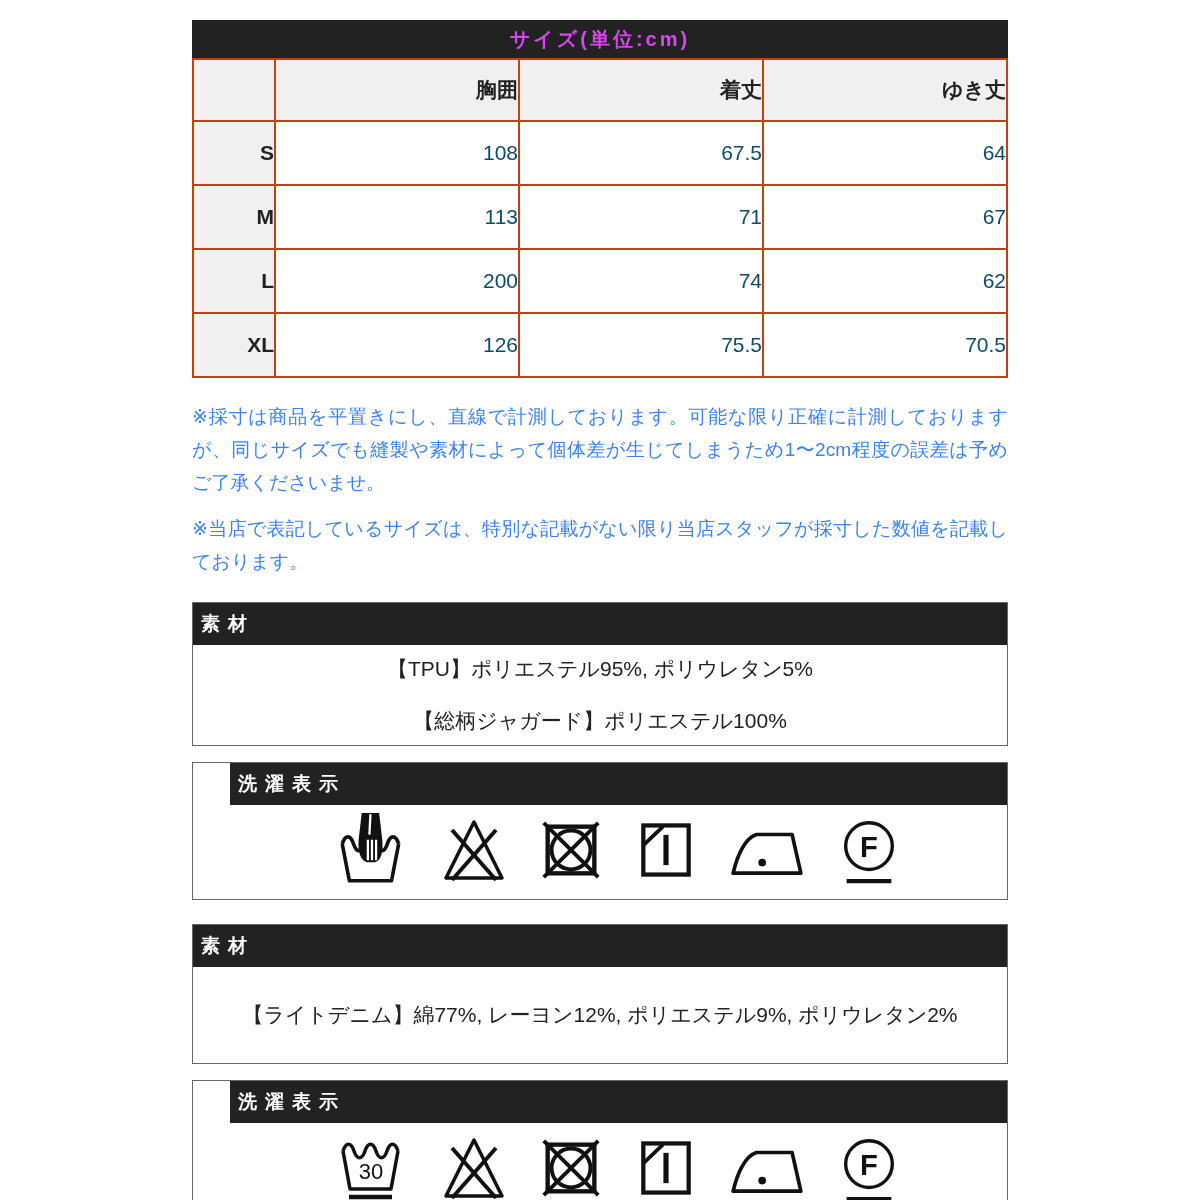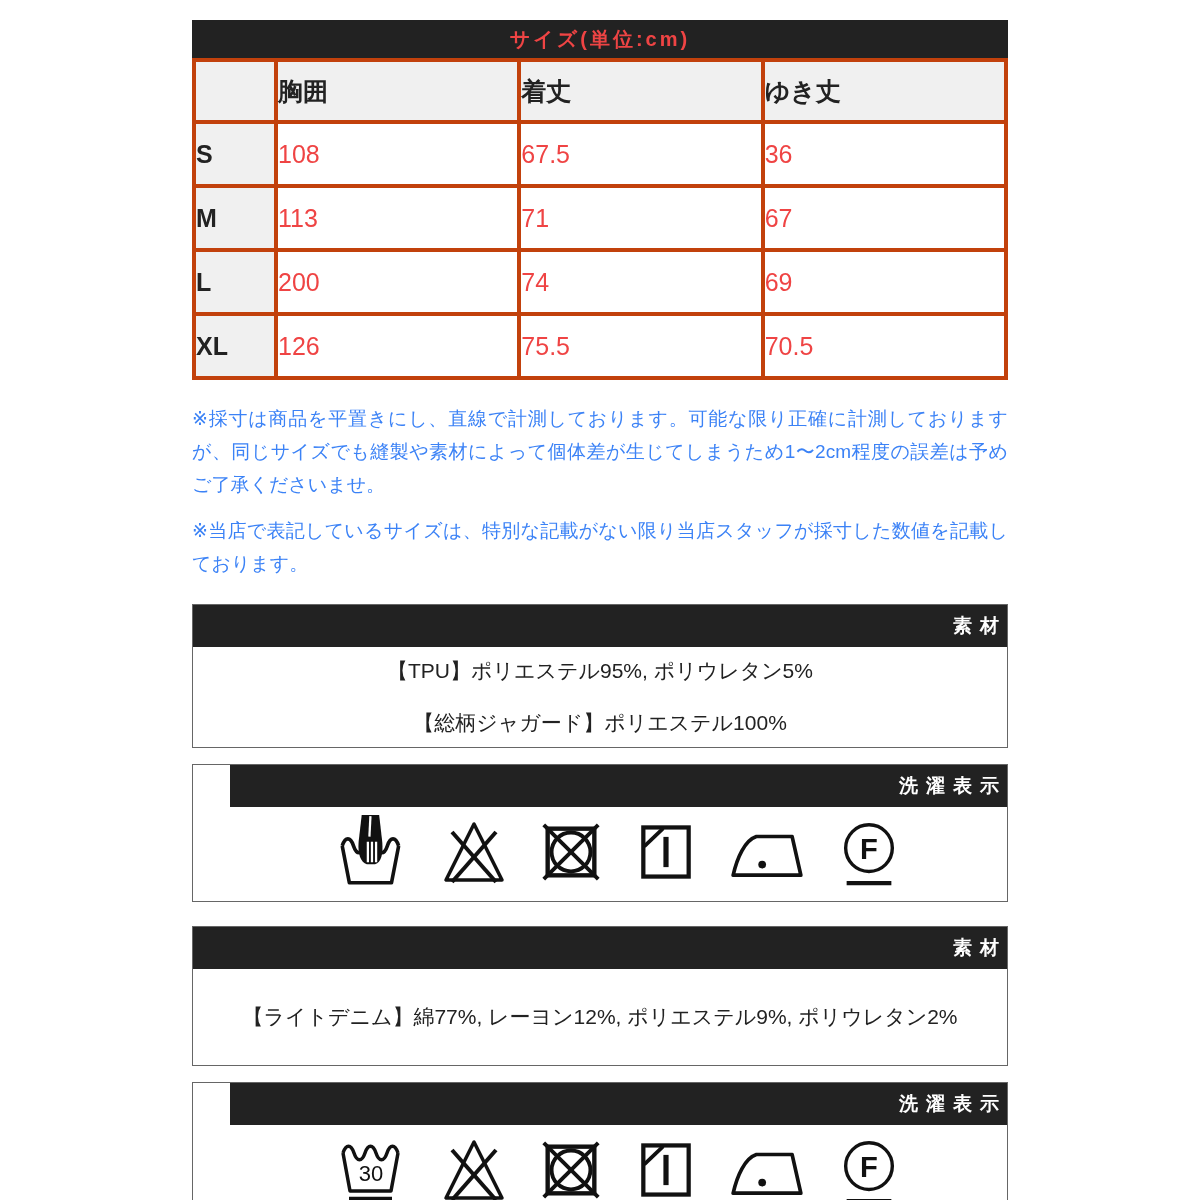--- a/index.html
+++ b/index.html
@@ -9,69 +9,69 @@
     font-family: "Liberation Sans", "DejaVu Sans", sans-serif;
     color: #333;
     overflow: hidden;
   }
   .page {
     width: 816px;
     margin: 20px 0 0 192px;
   }
   
   .title-bar {
-    background: #222222; color: #ef4444;
+    background: #222222; color: #d946ef;
     height: 38px; line-height: 38px;
     text-align: center;
     font-size: 20px; font-weight: bold;
     letter-spacing: 3px;
   }
   table.size-table {
     width: 100%;
     border-collapse: collapse;
     border: 2px solid #8a8a8a;
     table-layout: fixed;
   }
   .size-table th, .size-table td {
-    border: 4px solid #c2410c;
-    text-align: left;
-    font-size: 25px;
+    border: 2px solid #c2410c;
+    text-align: right;
+    font-size: 21px;
   }
   .size-table col.label-col { width: 82px; }
   .size-table thead th {
     background: #f0f0f0;
     height: 62px;
     font-weight: bold; color: #222;
   }
   .size-table tbody tr { height: 64px; }
   .size-table tbody th {
     background: #f0f0f0;
     font-weight: bold; color: #222;
   }
-  .size-table tbody td { background: #fff; color: #ef4444; }
+  .size-table tbody td { background: #fff; color: #0c4a6e; }
   
   .note {
     margin-top: 22px;
     font-size: 19px;
     line-height: 1.74;
     color: #3b82f6;
     text-align: justify;
   }
   .note + .note { margin-top: 13px; }
   
   .section {
     border: 1px solid #666;
     margin-top: 24px;
     background: #fff;
   }
   .section.tight { margin-top: 16px; padding-left: 37px; }
   .section-bar {
     background: #222222; color: #fff;
     height: 42px; line-height: 42px;
-    text-align: right;
+    text-align: left;
     font-size: 19px; font-weight: bold;
     letter-spacing: 8px;
     text-indent: 8px;
   }
   .material-body {
     min-height: 96px;
     display: flex; flex-direction: column;
     justify-content: center; align-items: center;
     gap: 24px;
     padding: 10px 8px;
@@ -109,33 +109,33 @@
         <th>胸囲</th>
         <th>着丈</th>
         <th>ゆき丈</th>
       </tr>
     </thead>
     <tbody>
       <tr>
         <th>S</th>
         <td>108</td>
         <td>67.5</td>
-        <td>36</td>
+        <td>64</td>
       </tr>
       <tr>
         <th>M</th>
         <td>113</td>
         <td>71</td>
         <td>67</td>
       </tr>
       <tr>
         <th>L</th>
         <td>200</td>
         <td>74</td>
-        <td>69</td>
+        <td>62</td>
       </tr>
       <tr>
         <th>XL</th>
         <td>126</td>
         <td>75.5</td>
         <td>70.5</td>
       </tr>
     </tbody>
   </table>
 

